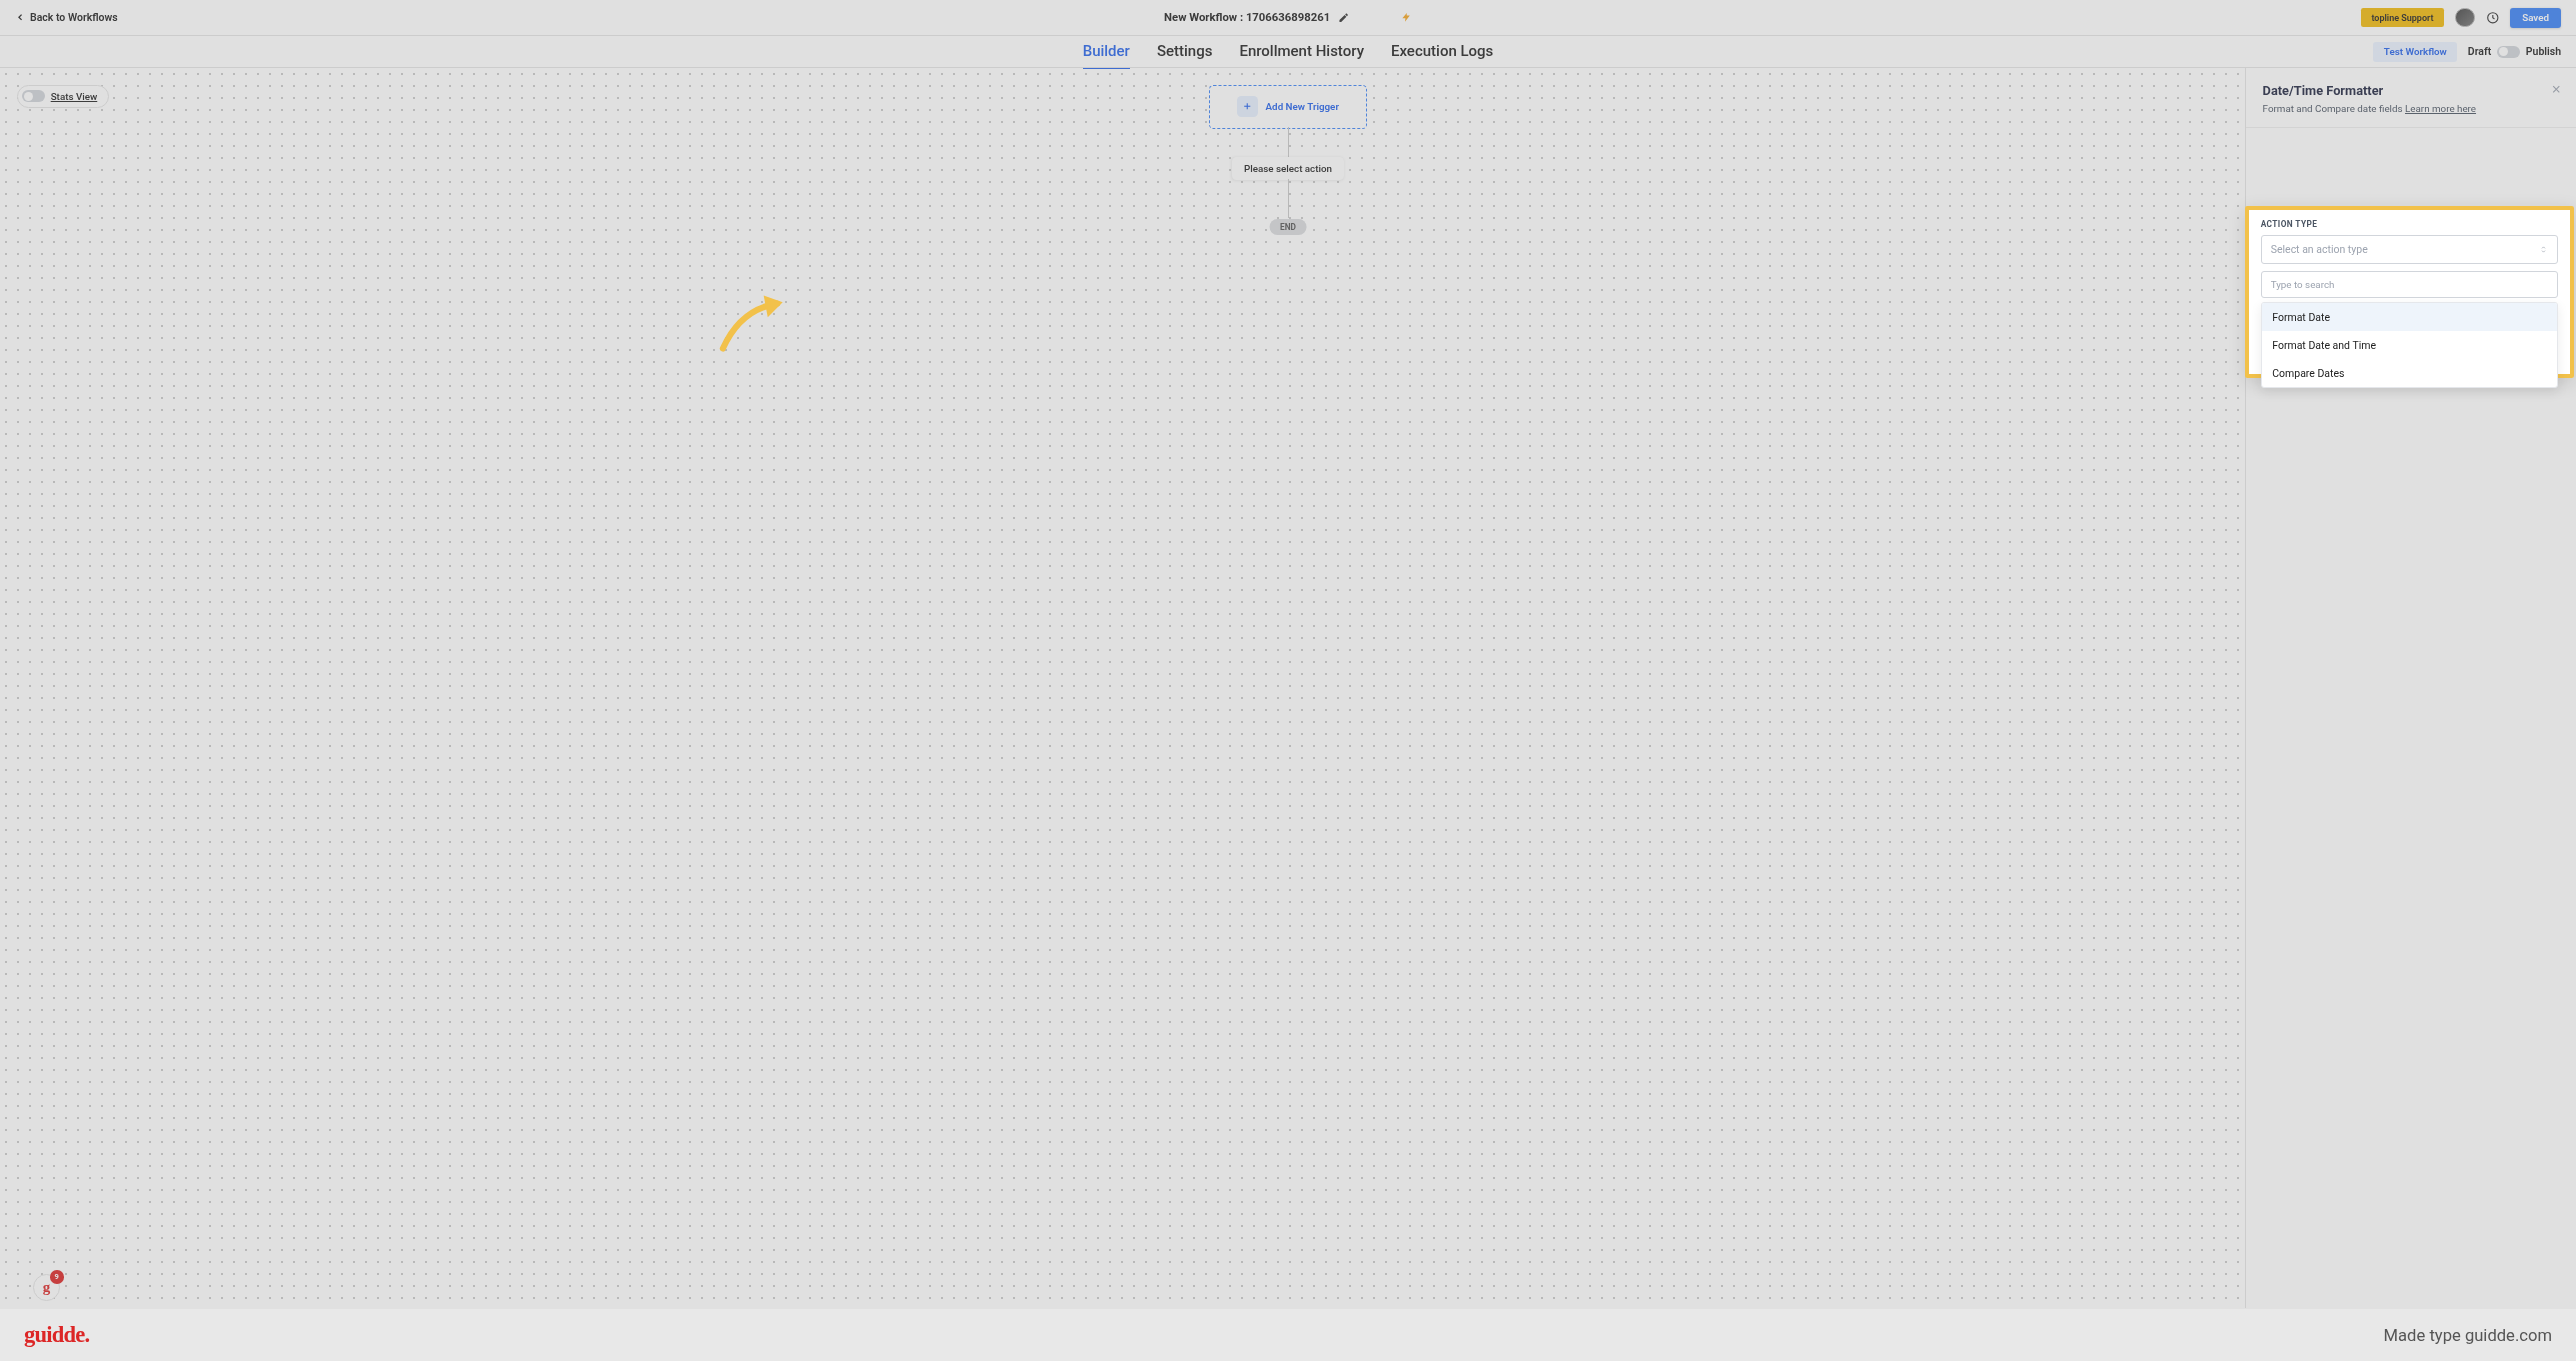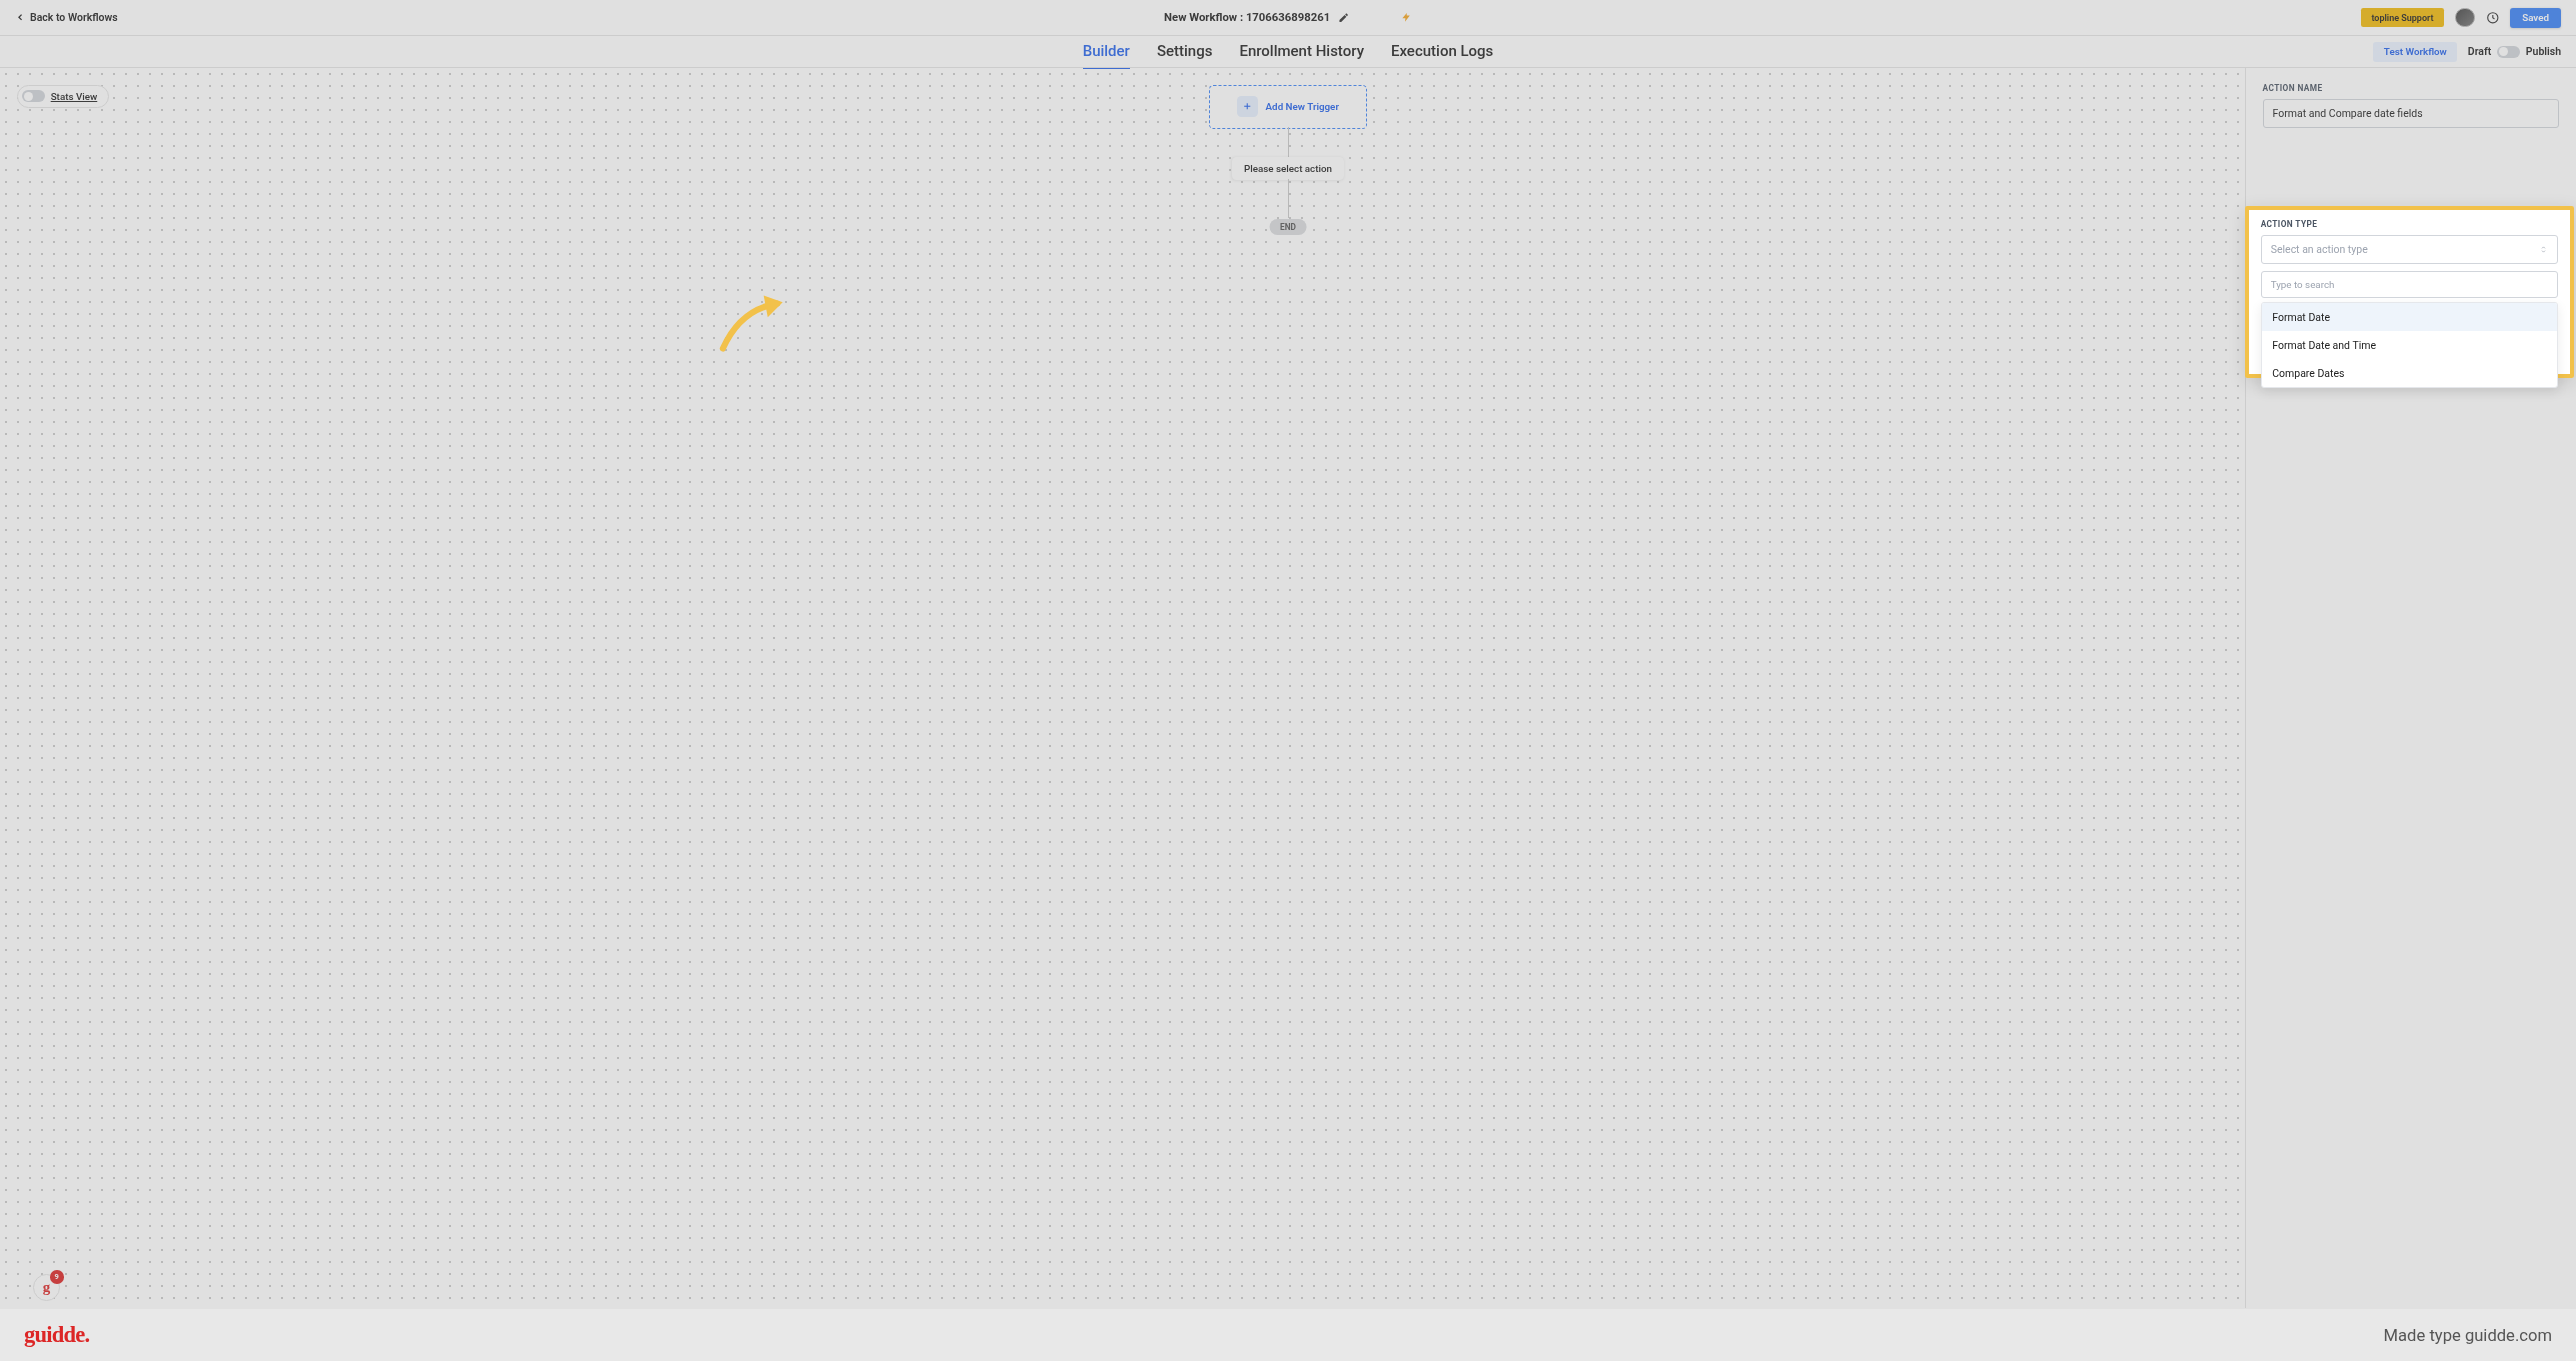--- a/index.html
+++ b/index.html
@@ -244,24 +244,30 @@
   <div class="mini-panel">
     <div class="bars">
       <div class="bar"></div>
         <div class="bar"></div>
         <div class="bar"></div>
     </div>
   </div>
 </div>
 
 <div class="right-panel">
-  <div class="rp-body">
-    <div class="field-group">
-      <div class="field-label">ACTION NAME</div>
-      <input class="text-input" value="Format and Compare date fields" style="">
+  <div class="rp-header">
+    <div class="rp-title">Date/Time Formatter</div>
+    <div class="rp-sub">
+      <span>Format and Compare date fields </span><a href="#">Learn more here</a>
+    </div>
+    <div class="rp-close">
+      <svg viewBox="0 0 24 24" fill="none" stroke="currentColor" stroke-width="2.5">
+          <line x1="5" y1="5" x2="19" y2="19"></line>
+          <line x1="19" y1="5" x2="5" y2="19"></line>
+        </svg>
     </div>
   </div>
 </div>
 
 <div class="dim-overlay"></div>
 
 <div class="highlight-window">
   <div class="hw-inner">
     <div class="field-label">ACTION TYPE</div>
     <div class="select-input">

